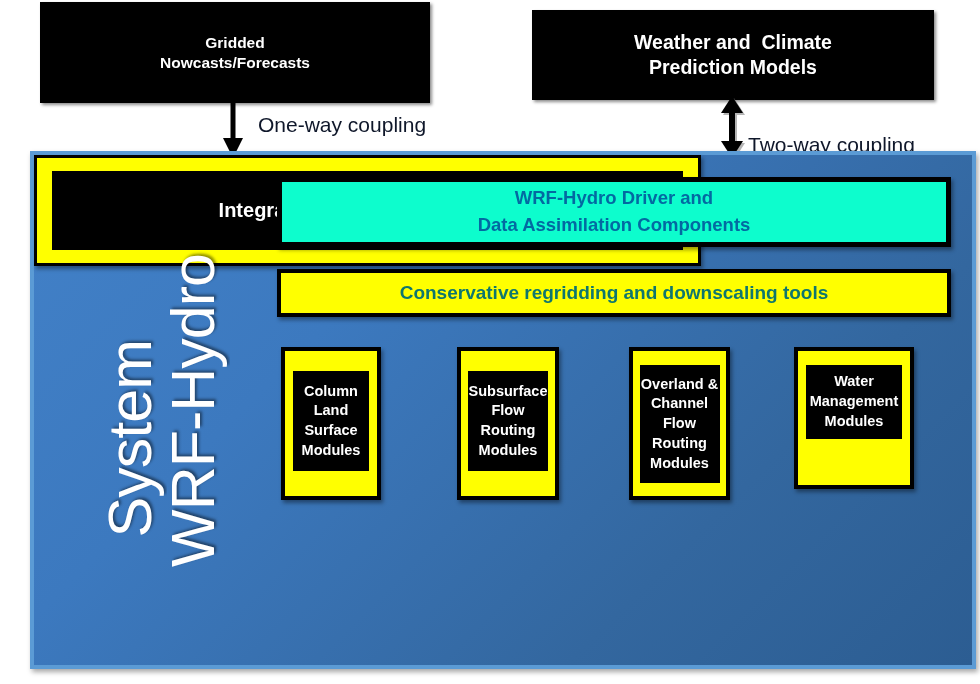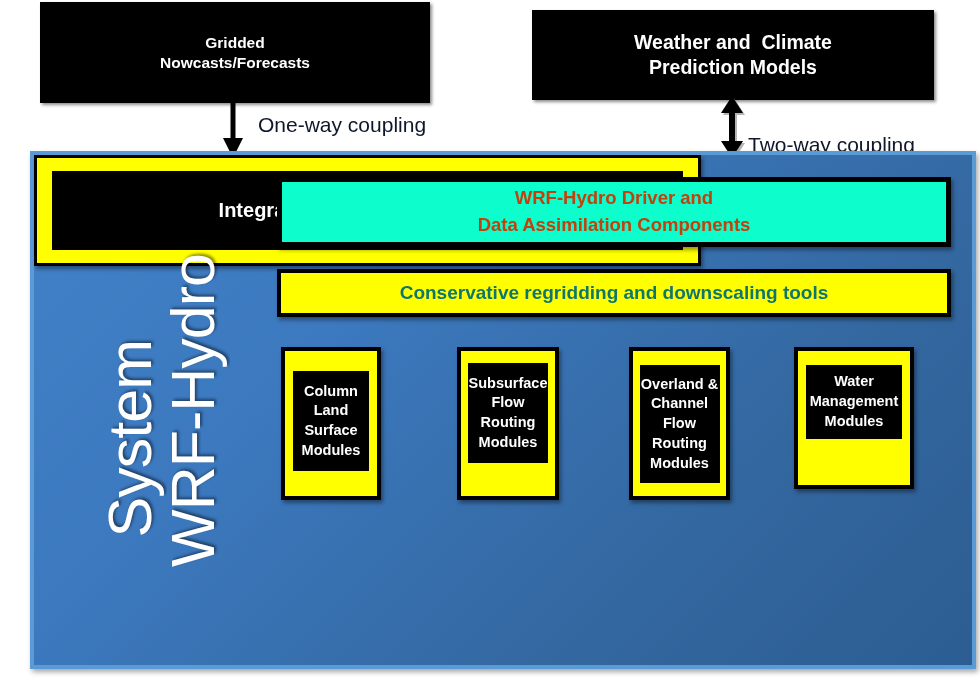--- a/index.html
+++ b/index.html
@@ -100,21 +100,21 @@
     justify-content: center;
     text-align: center;
     box-shadow: 2px 3px 4px rgba(0,0,0,0.4);
   }
 
   
   #driver-box {
     left: 243px; top: 22px; width: 674px; height: 70px;
     background: #0dfdcd;
     border: 5px solid #000000;
-    color: #c2410c;
+    color: #0369a1;
     font-weight: bold;
     font-size: 18.5px;
     line-height: 1.45;
   }
 
   
   #regrid-box {
     left: 243px; top: 114px; width: 674px; height: 48px;
     background: #ffff00;
     border: 4px solid #000000;
@@ -143,21 +143,21 @@
     text-align: center;
     display: flex;
     flex-direction: column;
     align-items: center;
     justify-content: center;
     box-sizing: border-box;
   }
   #mod-column  { left: 247px; top: 192px; width: 100px; height: 153px; }
   #mod-column .inner   { width: 76px; height: 100px; margin-top: 20px; }
   #mod-subsurf { left: 423px; top: 192px; width: 102px; height: 153px; }
-  #mod-subsurf .inner  { width: 80px; height: 100px; margin-top: 12px; }
+  #mod-subsurf .inner  { width: 80px; height: 100px; margin-top: 20px; }
   #mod-overland{ left: 595px; top: 192px; width: 101px; height: 153px; }
   #mod-overland .inner { width: 80px; height: 118px; margin-top: 14px; }
   #mod-water   { left: 760px; top: 192px; width: 120px; height: 142px; }
   #mod-water .inner    { width: 96px; height: 74px; margin-top: 14px; }
 
   
   #integrated-box {
     left: 257px; top: 382px; width: 661px; height: 105px;
     background: #ffff00;
     border: 3px solid #000000;

